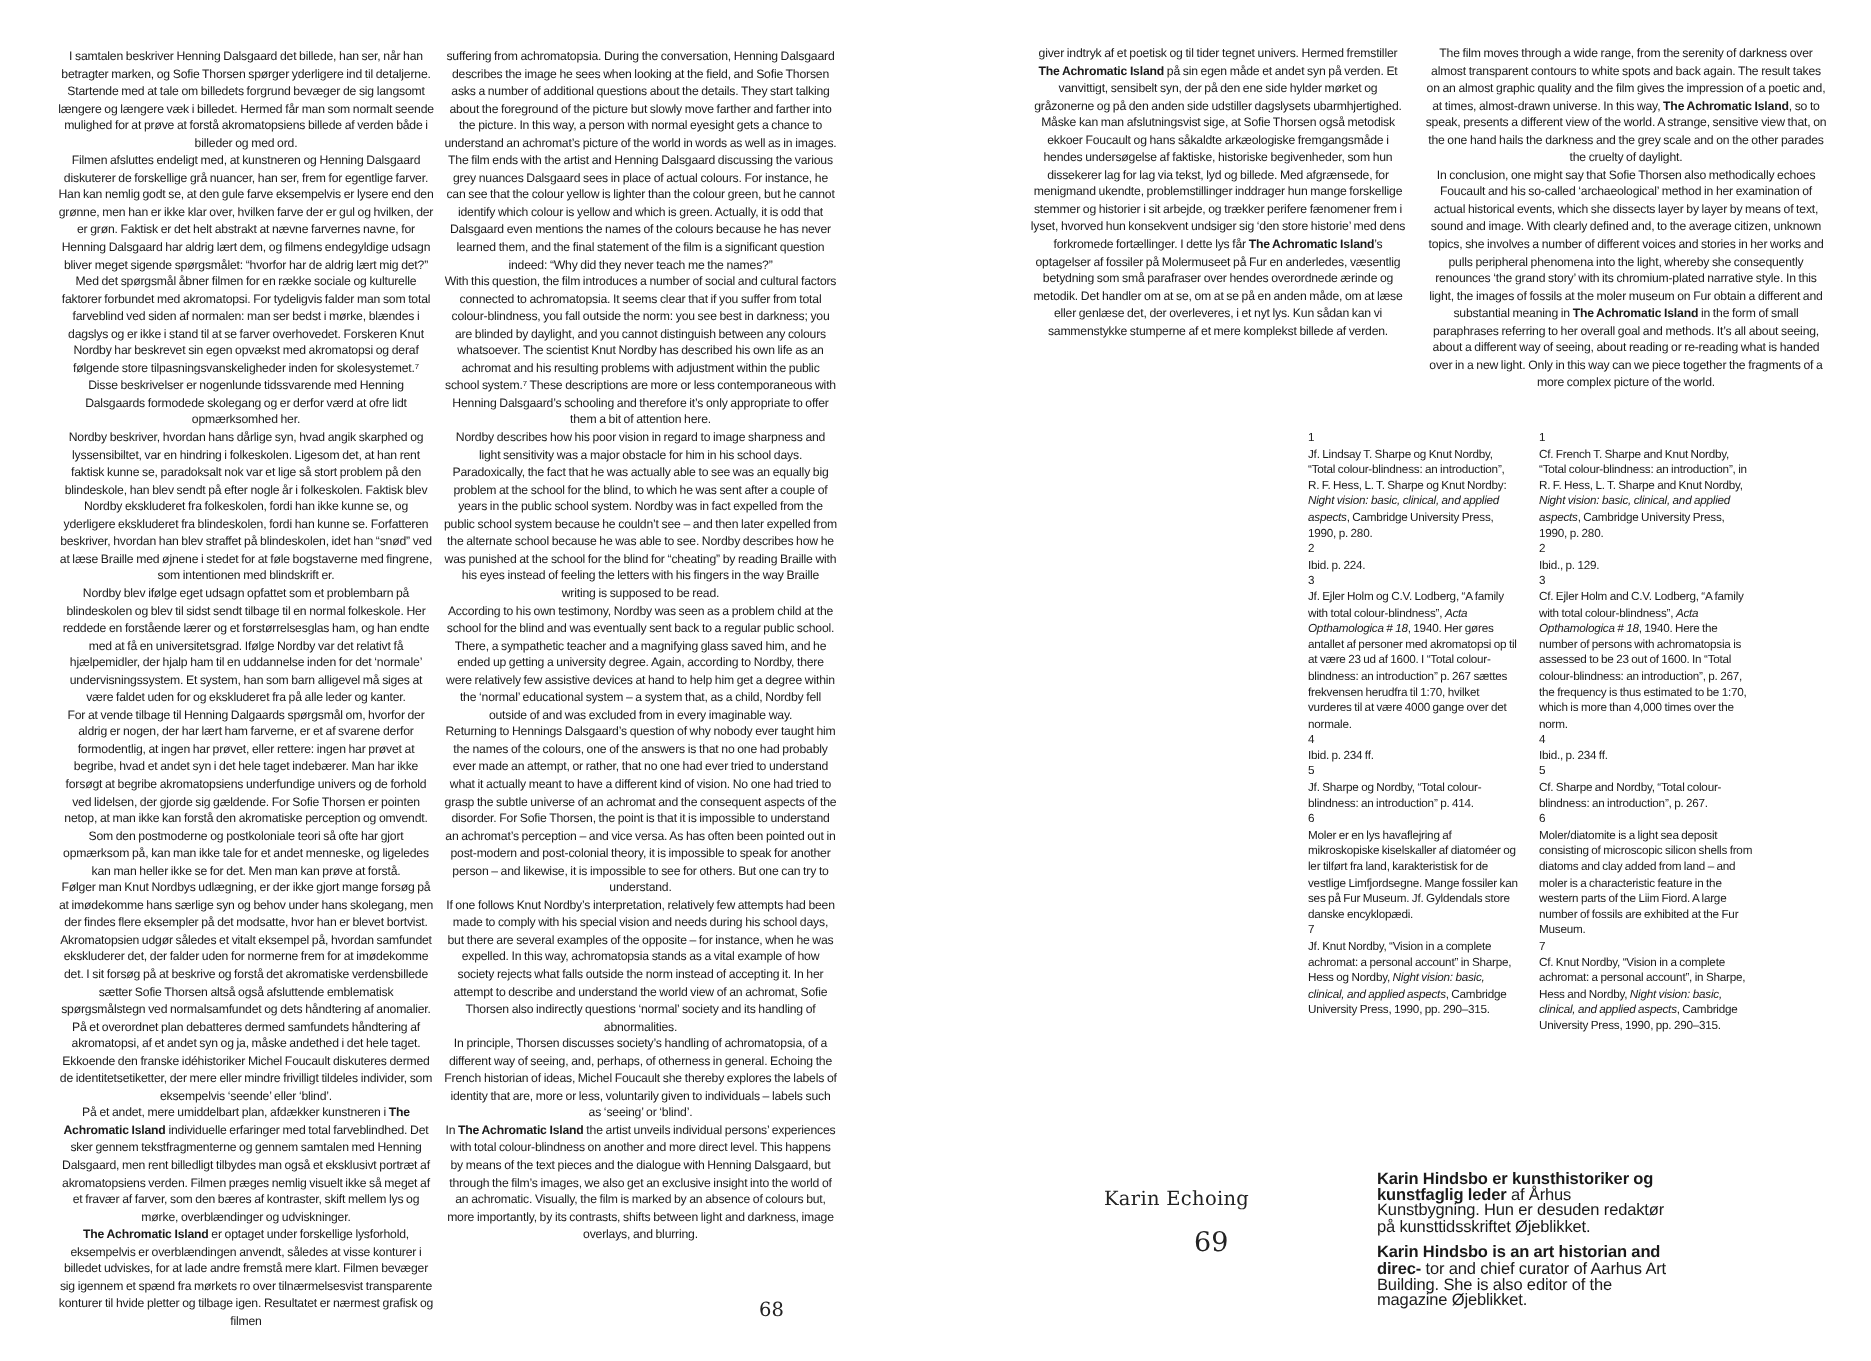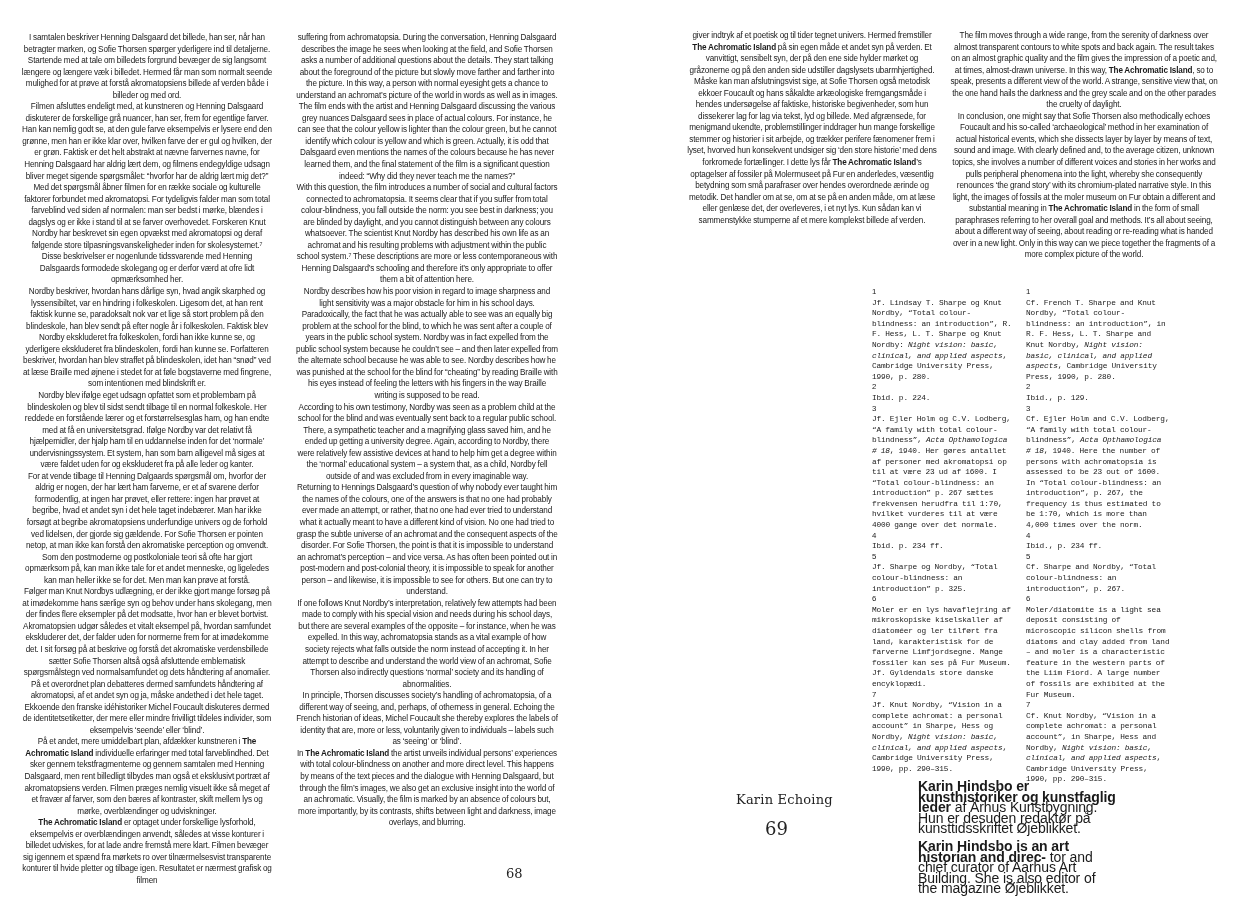--- a/index.html
+++ b/index.html
@@ -8,50 +8,50 @@
     font-family: "Liberation Sans", sans-serif; color: #1a1a1a;
   }
   .page { position: absolute; top: 0; height: 907px; }
   .page-left { left: 0; width: 623px; }
 
   .col {
     position: absolute; font-size: 8.15px; line-height: 11.55px;
     letter-spacing: -0.12px; word-spacing: -0.3px;
   }
   .col p { margin: 0; text-align: center; }
-  .col-1 { left: 21px; top: 32px; width: 252px; text-align: justify; }
+  .col-1 { left: 38px; top: 32px; width: 252px; text-align: justify; }
   .col-2 { left: 296px; top: 32px; width: 262px; }
   .col-3 { left: 686px; top: 30px; width: 252px; text-align: justify; }
   .col-4 { left: 950px; top: 30px; width: 268px; }
   .b { font-weight: bold; }
   .i { font-style: italic; }
 
   .notes {
     position: absolute; font-size: 7.8px; line-height: 10.6px;
     letter-spacing: -0.15px; word-spacing: -0.3px;
   }
   .notes-da { left: 872px; top: 287px; width: 140px; }
   .notes-en { left: 1026px; top: 287px; width: 144px; }
   .note-num { display: block; }
-  .note-text { display: block; font-family: Liberation Mono, monospace; }
+  .note-text { display: block; }
 
   .author-name {
     position: absolute; left: 736px; top: 792px;
     font-family: "DejaVu Serif", serif; font-size: 13px; color: #222;
     letter-spacing: 0.2px;
   }
   .page-num {
     position: absolute; font-family: "DejaVu Serif", serif; color: #222;
   }
-  .page-num-69 { left: 765px; top: 818px; font-size: 18px; }
+  .page-num-69 { left: 796px; top: 818px; font-size: 18px; }
   .page-num-68 { left: 506px; top: 866px; font-size: 13px; }
 
   .bio {
     position: absolute; left: 918px; top: 781px; width: 198px;
-    font-size: 14px; line-height: 10.6px; letter-spacing: -0.1px;
+    font-size: 11px; line-height: 10.6px; letter-spacing: -0.1px;
   }
   .bio p { margin: 0 0 7px 0; }
   .bio .lead { font-weight: bold; }
 </style>
 </head>
 <body>
 
 <div class="page page-left">
   <div class="col col-1">
     <p>I samtalen beskriver Henning Dalsgaard det billede, han ser, når han betragter marken, og Sofie Thorsen spørger yderligere ind til detaljerne. Startende med at tale om billedets forgrund bevæger de sig langsomt længere og længere væk i billedet. Hermed får man som normalt seende mulighed for at prøve at forstå akromatopsiens billede af verden både i billeder og med ord.</p>
@@ -103,25 +103,25 @@
     <div>
       <span class="note-num">3</span>
       <span class="note-text"><span>Jf. Ejler Holm og C.V. Lodberg, “A family with total colour-blindness”, </span><span class="i">Acta Opthamologica # 18</span><span>, 1940. Her gøres antallet af personer med akromatopsi op til at være 23 ud af 1600. I “Total colour-blindness: an introduction” p. 267 sættes frekvensen herudfra til 1:70, hvilket vurderes til at være 4000 gange over det normale.</span></span>
     </div>
     <div>
       <span class="note-num">4</span>
       <span class="note-text"><span>Ibid. p. 234 ff.</span></span>
     </div>
     <div>
       <span class="note-num">5</span>
-      <span class="note-text"><span>Jf. Sharpe og Nordby, “Total colour-blindness: an introduction” p. 325.</span></span>
+      <span class="note-text"><span>Jf. Sharpe og Nordby, “Total colour-blindness: an introduction” p. 414.</span></span>
     </div>
     <div>
       <span class="note-num">6</span>
-      <span class="note-text"><span>Moler er en lys havaflejring af mikroskopiske kiselskaller af diatoméer og ler tilført fra land, karakteristisk for de farverne Limfjordsegne. Mange fossiler kan ses på Fur Museum. Jf. Gyldendals store danske encyklopædi.</span></span>
+      <span class="note-text"><span>Moler er en lys havaflejring af mikroskopiske kiselskaller af diatoméer og ler tilført fra land, karakteristisk for de vestlige Limfjordsegne. Mange fossiler kan ses på Fur Museum. Jf. Gyldendals store danske encyklopædi.</span></span>
     </div>
     <div>
       <span class="note-num">7</span>
       <span class="note-text"><span>Jf. Knut Nordby, “Vision in a complete achromat: a personal account” in Sharpe, Hess og Nordby, </span><span class="i">Night vision: basic, clinical, and applied aspects</span><span>, Cambridge University Press, 1990, pp. 290–315.</span></span>
     </div>
   </div>
 <div class="notes notes-en" id="notes-en">
     <div>
       <span class="note-num">1</span>
       <span class="note-text"><span>Cf. French T. Sharpe and Knut Nordby, “Total colour-blindness: an introduction”, in R. F. Hess, L. T. Sharpe and Knut Nordby, </span><span class="i">Night vision: basic, clinical, and applied aspects</span><span>, Cambridge University Press, 1990, p. 280.</span></span>

